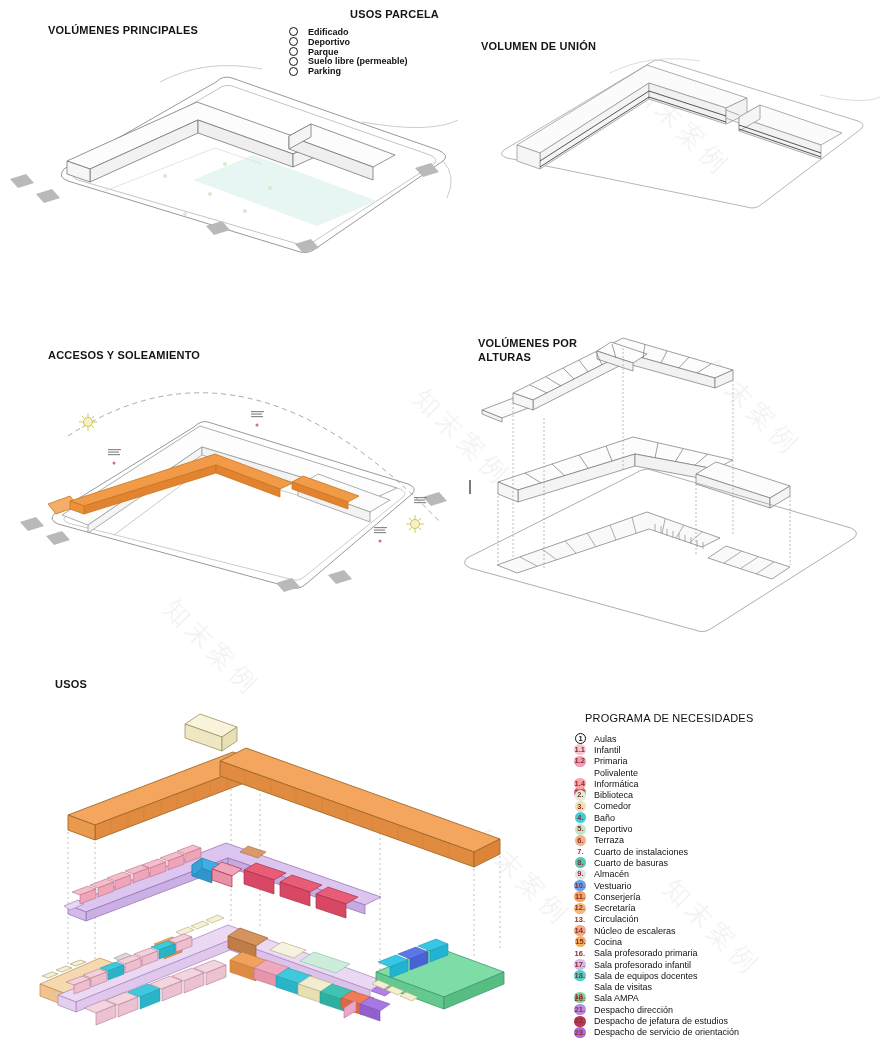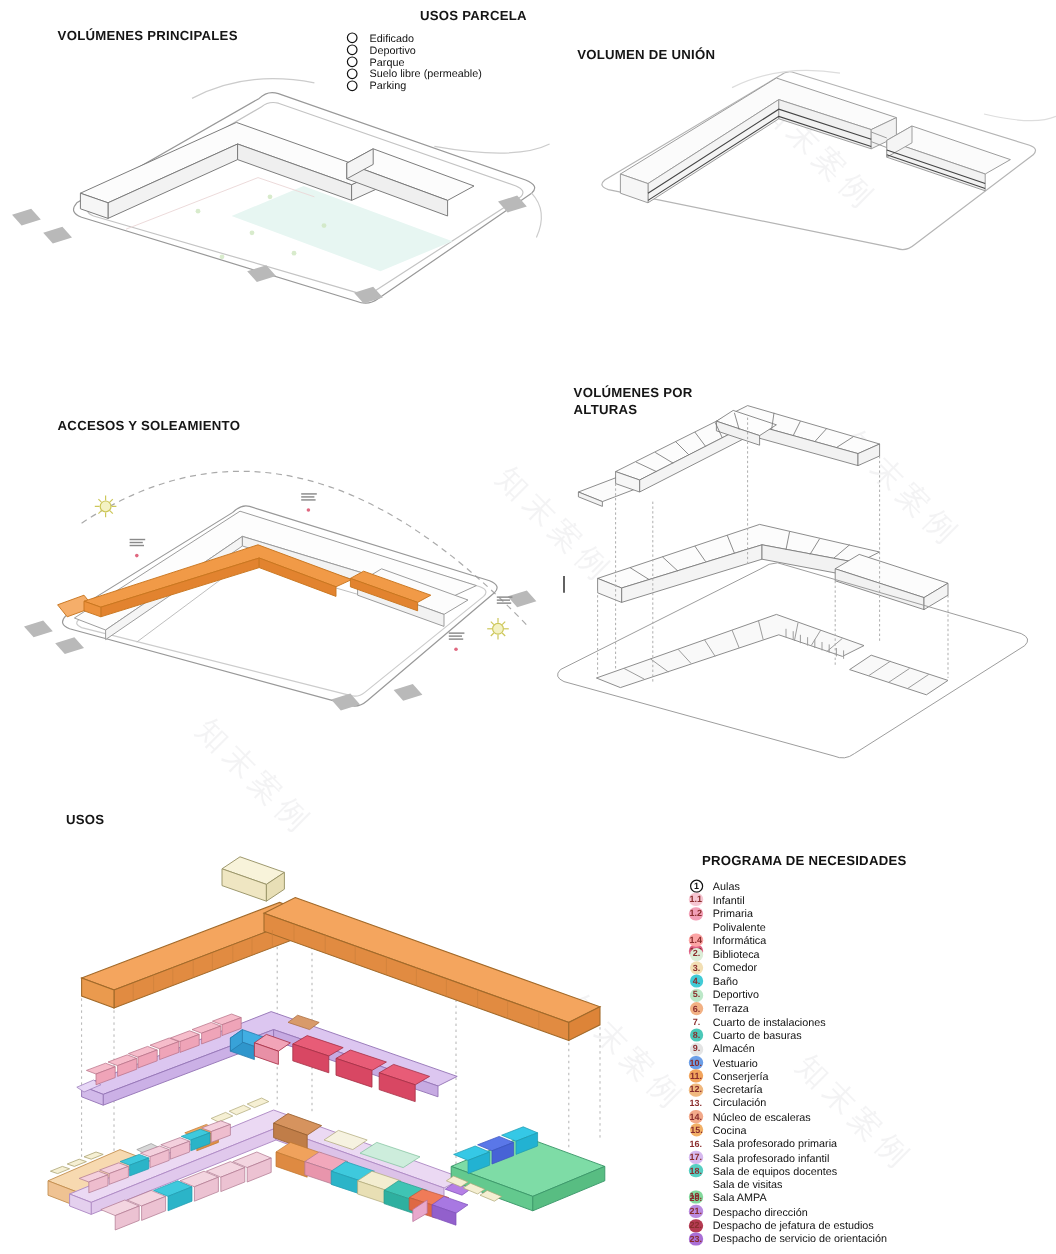--- a/index.html
+++ b/index.html
@@ -5,26 +5,26 @@
   html,body{margin:0;padding:0;background:#fff;}
   .canvas{position:relative;width:880px;height:1045px;background:#ffffff;overflow:hidden;
           font-family:"Liberation Sans","DejaVu Sans",sans-serif;color:#111;}
   .title{position:absolute;font-size:11px;font-weight:bold;color:#151515;letter-spacing:.2px;white-space:nowrap;}
   .title.wrap{white-space:normal;width:122px;line-height:1.3;}
   .svgbox{position:absolute;}
   .wm{position:absolute;font-size:26px;color:#667;opacity:.07;transform:rotate(45deg);
       letter-spacing:5px;pointer-events:none;white-space:nowrap;}
   
   .plg{position:absolute;left:289px;top:27px;}
-  .plg-row{display:flex;align-items:center;height:9.8px;}
+  .plg-row{display:flex;align-items:center;height:9.8px;font-weight:bold;}
   .ring8{width:7px;height:7px;border:1.3px solid #111;border-radius:50%;background:#fff;flex:0 0 auto;}
   .plg-label{font-size:9px;margin-left:10px;white-space:nowrap;}
   
   .prg{position:absolute;left:556px;top:712px;width:324px;}
-  .prg-title{font-size:11px;font-weight:bold;margin:0 0 9px 29px;letter-spacing:.2px;}
+  .prg-title{font-size:11px;font-weight:normal;margin:0 0 9px 29px;letter-spacing:.2px;}
   .prg-row{display:flex;align-items:center;height:11.3px;}
   .numcol{width:30px;display:flex;justify-content:flex-end;flex:0 0 auto;}
   .disc{min-width:11px;height:11px;border-radius:6px;display:flex;align-items:center;justify-content:center;
         font-size:7.5px;font-weight:bold;color:#8A2D2D;padding:0 1px;box-sizing:border-box;line-height:1;}
   .disc.ring{border:1.3px solid #111;color:#111;background:#fff;width:11px;border-radius:50%;}
   .plabel{font-size:9px;margin-left:8px;white-space:nowrap;color:#111;}
 </style>
 </head>
 <body>
 
@@ -34,21 +34,21 @@
   <div class="wm" style="left:690px;top:390px;">知末案例</div>
   <div class="wm" style="left:400px;top:420px;">知末案例</div>
   <div class="wm" style="left:150px;top:630px;">知末案例</div>
   <div class="wm" style="left:460px;top:860px;">知末案例</div>
   <div class="wm" style="left:650px;top:910px;">知末案例</div>
 
   <div class="title" style="left:310px;top:8px;margin-left:40px;">USOS PARCELA</div>
   <div class="title" style="left:48px;top:24px;">VOLÚMENES PRINCIPALES</div>
   <div class="title" style="left:481px;top:40px;">VOLUMEN DE UNIÓN</div>
   <div class="title" style="left:48px;top:349px;">ACCESOS Y SOLEAMIENTO</div>
-  <div class="title wrap" style="left:478px;top:321px;">VOLÚMENES POR ALTURAS</div>
+  <div class="title wrap" style="left:478px;top:336px;">VOLÚMENES POR ALTURAS</div>
   <div class="title" style="left:55px;top:678px;">USOS</div>
 
   <div class="plg">
 
       <div class="plg-row">
         <span class="ring8"></span>
         <span class="plg-label">Edificado</span>
       </div>
 
       <div class="plg-row">

